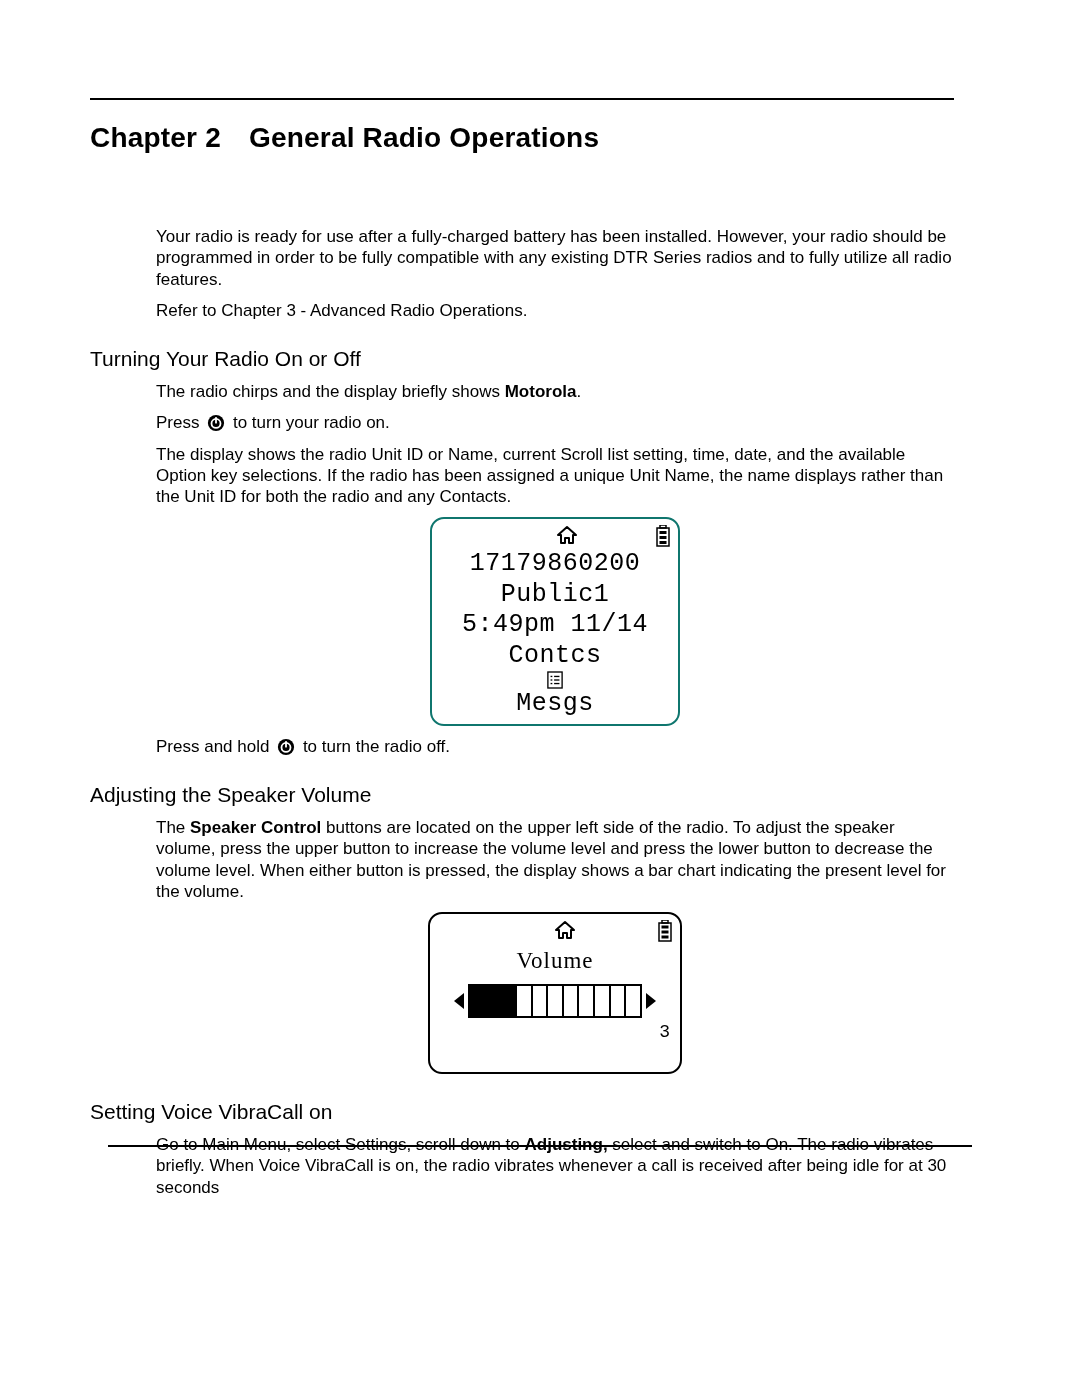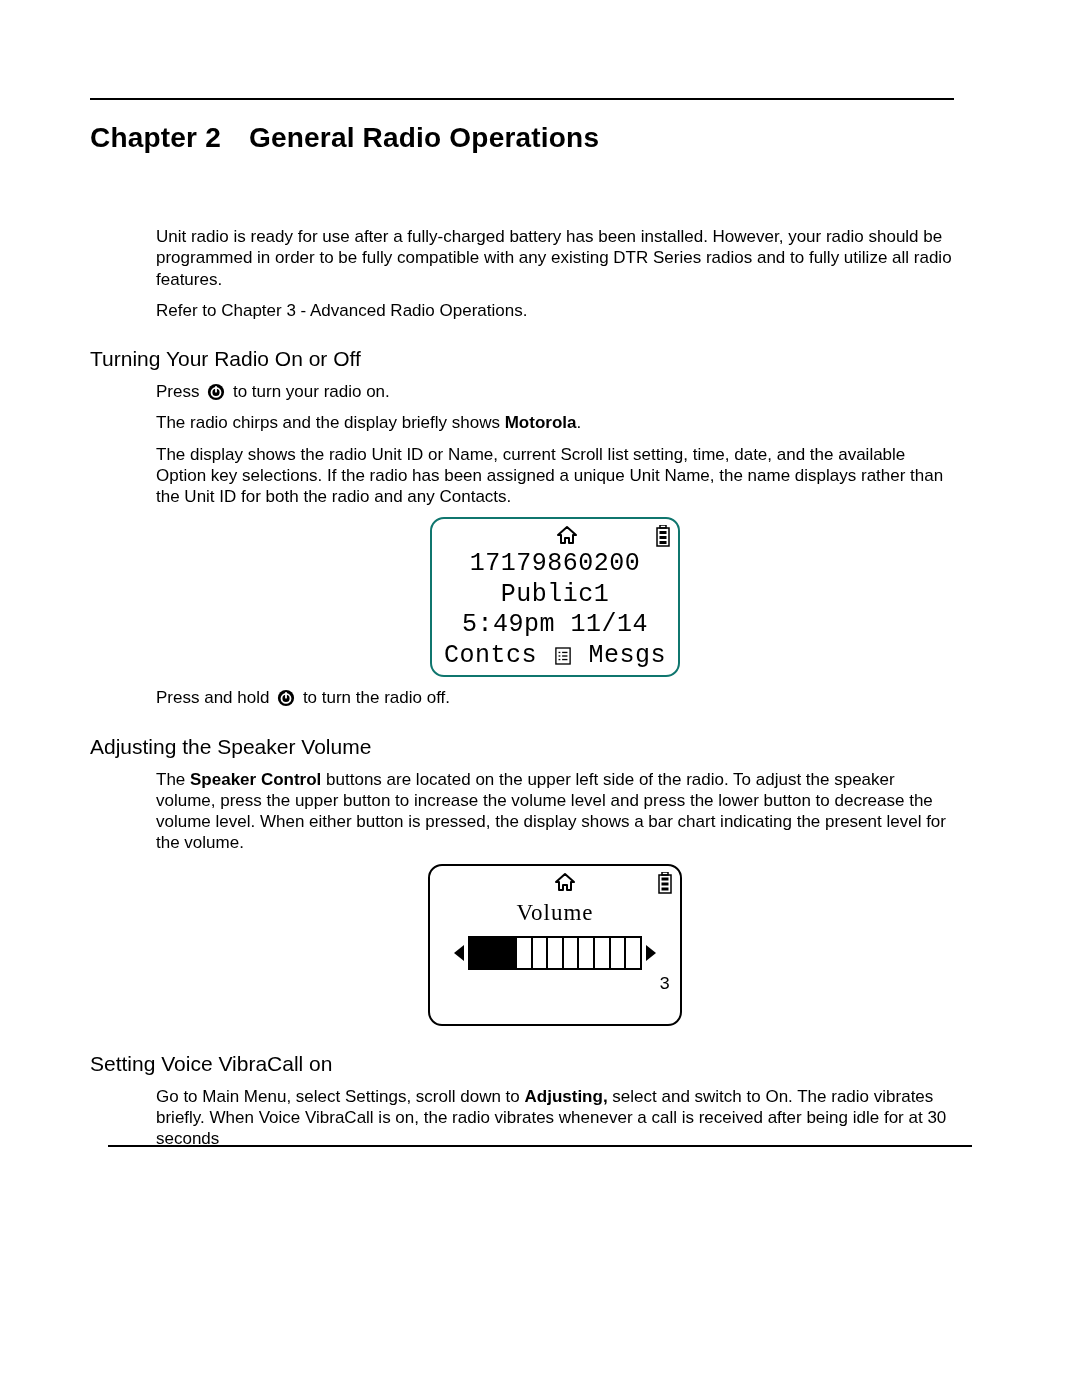--- a/index.html
+++ b/index.html
@@ -94,20 +94,21 @@
     position: relative;
   }
   .screen1 .home-ic { margin-left: 24px;}
   .screen1 .batt-ic { position: absolute; right: 0; top: 0; }
   .screen1 .line { display: block; }
   .screen1 .bottom-row {
     display: flex;
     align-items: center;
     justify-content: space-between;
     padding: 0 4px;
+    flex-direction: column;
   }
   .screen1 .bottom-row .center-ic {
     flex: 0 0 auto;
   }
   .screen1 .bottom-row span.lbl { flex: 0 0 auto; }
 
   
   .screen2-wrap {
     width: 100%;
     display: flex;
@@ -173,39 +174,39 @@
 <body>
 
 <div class="page">
   <div class="top-rule"></div>
 
   <h1 class="chapter">
     <span class="chap-num">Chapter 2</span><span>General Radio Operations</span>
   </h1>
 
   <div class="body-block">
-    <p>Unit radio is ready for use after a fully-charged battery has been installed. However, your radio should be programmed in order to be fully compatible with any existing DTR Series radios and to fully utilize all radio features.</p>
+    <p>Your radio is ready for use after a fully-charged battery has been installed. However, your radio should be programmed in order to be fully compatible with any existing DTR Series radios and to fully utilize all radio features.</p>
     <p>Refer to Chapter 3 - Advanced Radio Operations.</p>
   </div>
 
   <h2 class="section">Turning Your Radio On or Off</h2>
   <div class="body-block">
+    <p>
+      <span>The radio chirps and the display briefly shows </span><span class="bold">Motorola</span><span>.</span>
+    </p>
     <p>
       <span>Press </span>
       <span class="power-icon">
         <svg viewBox="0 0 20 20" width="18" height="18">
           <circle cx="10" cy="10" r="9" fill="#000"></circle>
           <circle cx="10" cy="10.5" r="5" fill="none" stroke="#fff" stroke-width="2"></circle>
           <rect x="9" y="3.5" width="2" height="7" fill="#fff"></rect>
         </svg>
       </span>
       <span> to turn your radio on.</span>
-    </p>
-    <p>
-      <span>The radio chirps and the display briefly shows </span><span class="bold">Motorola</span><span>.</span>
     </p>
     <p>The display shows the radio Unit ID or Name, current Scroll list setting, time, date, and the available Option key selections. If the radio has been assigned a unique Unit Name, the name displays rather than the Unit ID for both the radio and any Contacts.</p>
 
     <div class="screen1-wrap">
       <div class="screen1">
         <div class="topbar">
           <span class="home-ic">
             <svg viewBox="0 0 22 20" width="22" height="20">
               <polygon points="11,2 20,10 17,10 17,18 13,18 13,13 9,13 9,18 5,18 5,10 2,10" fill="none" stroke="#000" stroke-width="2" stroke-linejoin="round"></polygon>
             </svg>

